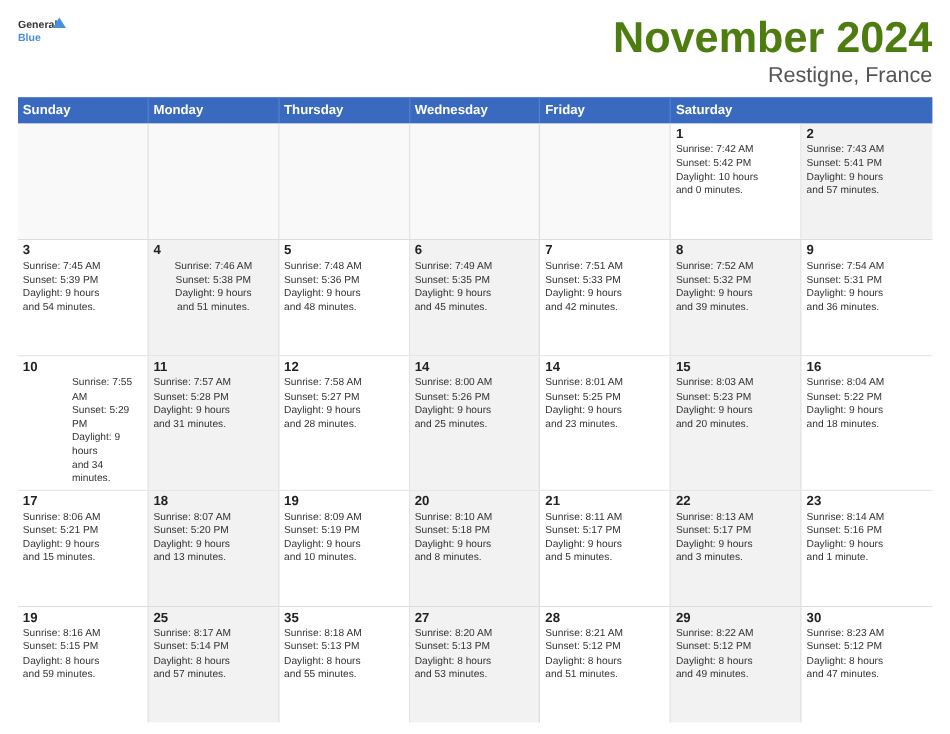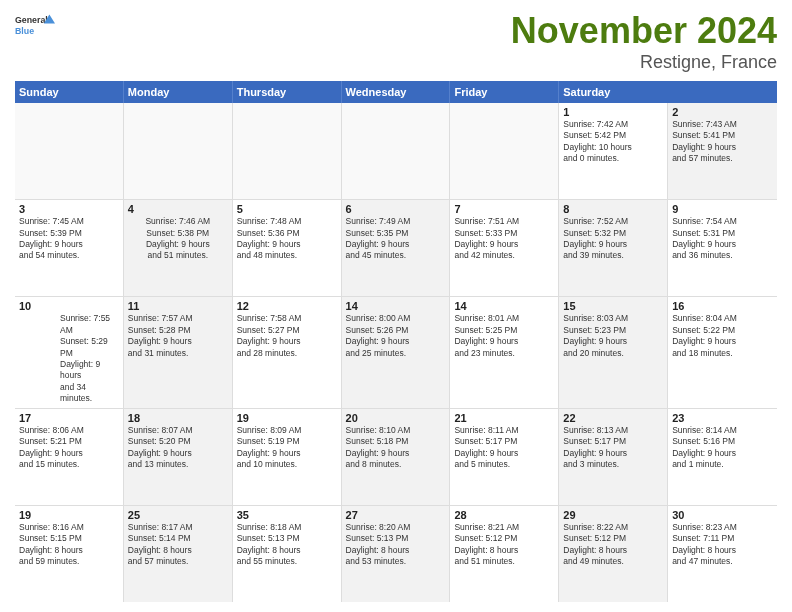--- a/index.html
+++ b/index.html
@@ -336,20 +336,20 @@
           <div class="cal-cell shaded">
             <span class="day-number">29</span>
             <div class="cell-text" style="white-space: pre-line;">Sunrise: 8:22 AM
 Sunset: 5:12 PM
 Daylight: 8 hours
 and 49 minutes.</div>
           </div>
           <div class="cal-cell">
             <span class="day-number">30</span>
             <div class="cell-text" style="white-space: pre-line;">Sunrise: 8:23 AM
-Sunset: 7:11 PM
+Sunset: 5:12 PM
 Daylight: 8 hours
 and 47 minutes.</div>
           </div>
         </div>
       </div>
   </div>
 </div>
 
 </body></html>

